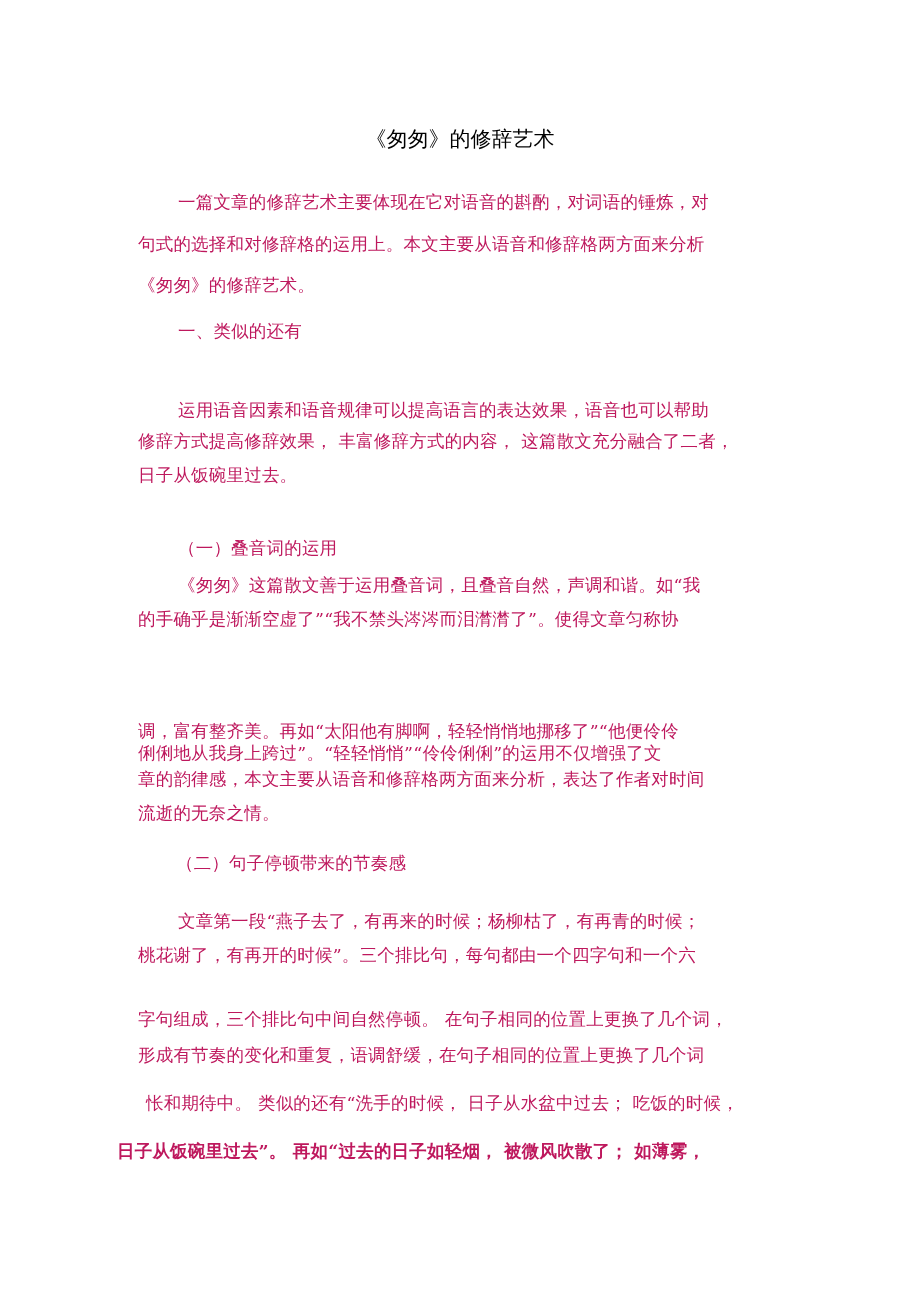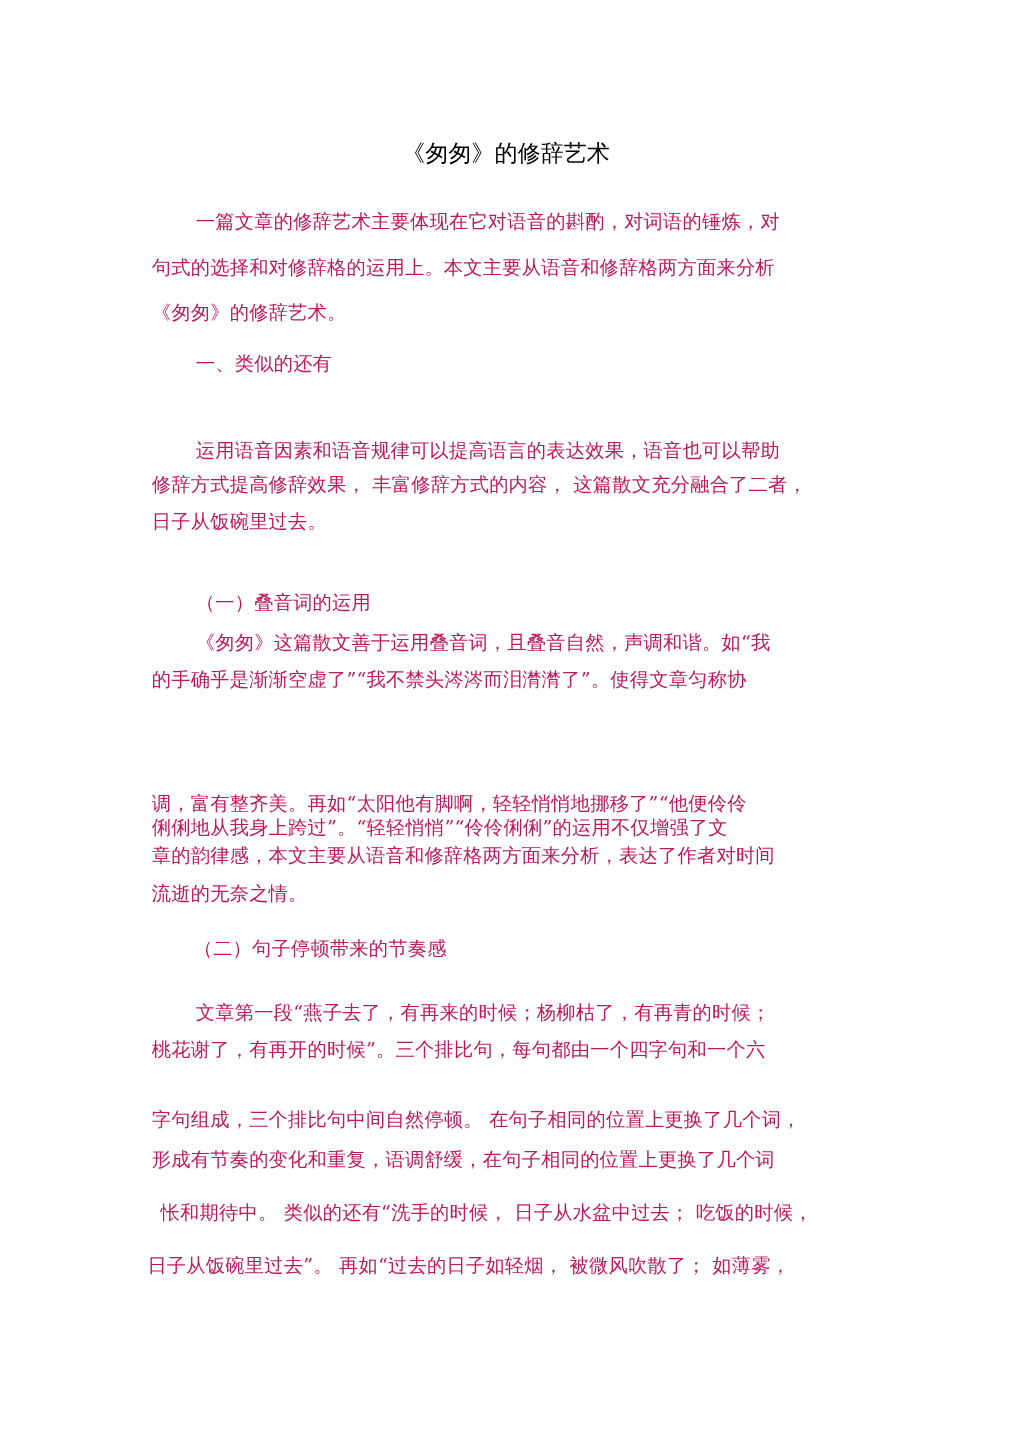--- a/index.html
+++ b/index.html
@@ -71,15 +71,15 @@
       <div class="line" style="left: 138px; top: 680px; margin-top: 40px;">调，富有整齐美。再如“太阳他有脚啊，轻轻悄悄地挪移了”“他便伶伶</div>
       <div class="line" style="left: 138px; top: 742px;">俐俐地从我身上跨过”。“轻轻悄悄”“伶伶俐俐”的运用不仅增强了文</div>
       <div class="line" style="left: 138px; top: 768px;">章的韵律感，本文主要从语音和修辞格两方面来分析，表达了作者对时间</div>
       <div class="line" style="left: 138px; top: 802px;">流逝的无奈之情。</div>
       <div class="line" style="left: 176px; top: 852px;">（二）句子停顿带来的节奏感</div>
       <div class="line" style="left: 178px; top: 910px;">文章第一段“燕子去了，有再来的时候；杨柳枯了，有再青的时候；</div>
       <div class="line" style="left: 138px; top: 944px;">桃花谢了，有再开的时候”。三个排比句，每句都由一个四字句和一个六</div>
       <div class="line" style="left: 138px; top: 1008px;">字句组成，三个排比句中间自然停顿。  在句子相同的位置上更换了几个词，</div>
       <div class="line" style="left: 138px; top: 1044px;">形成有节奏的变化和重复，语调舒缓，在句子相同的位置上更换了几个词</div>
       <div class="line" style="left: 146px; top: 1092px;">怅和期待中。  类似的还有“洗手的时候，  日子从水盆中过去；  吃饭的时候，</div>
-      <div class="line" style="left: 134px; top: 1140px;">日子从饭碗里过去”。     再如“过去的日子如轻烟，     被微风吹散了；  如薄雾，</div>
+      <div class="line" style="left: 117px; top: 1140px; font-weight: bold;">日子从饭碗里过去”。     再如“过去的日子如轻烟，     被微风吹散了；  如薄雾，</div>
     </div>
 </div>
 
 </body></html>

